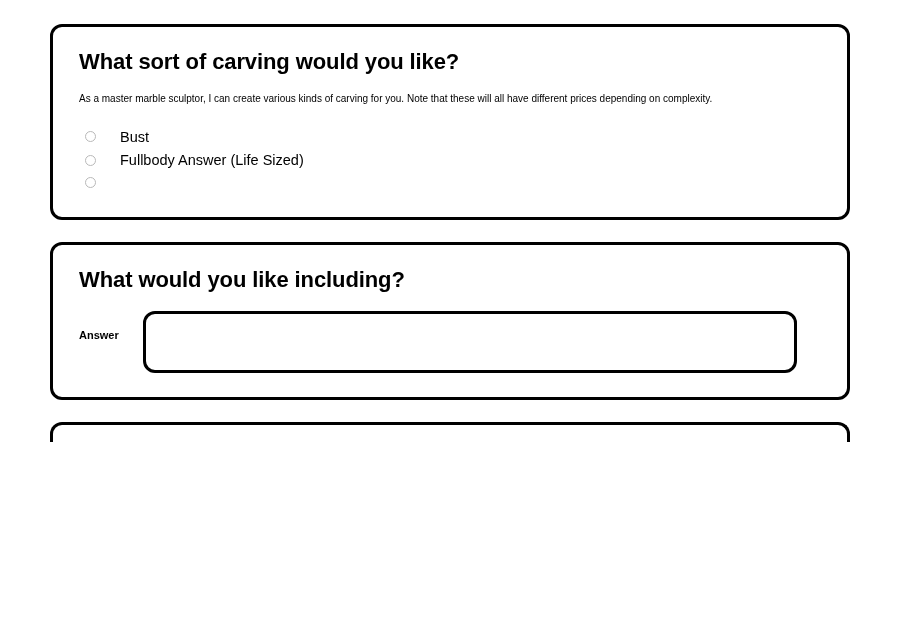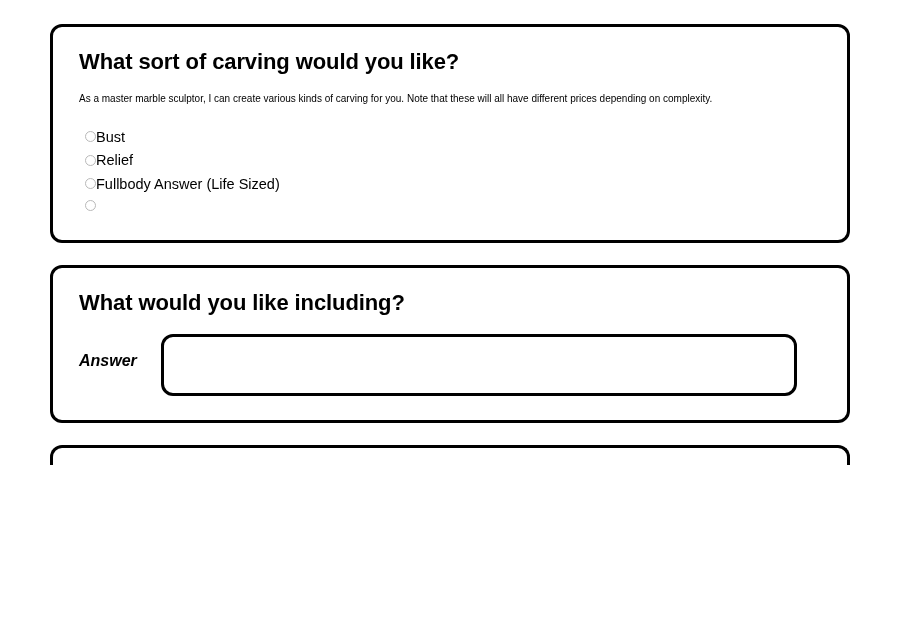--- a/index.html
+++ b/index.html
@@ -45,21 +45,21 @@
     max-width: 745px;
   }
 
   .options {
     display: block;
   }
 
   .option-row {
     display: flex;
     align-items: center;
-    gap: 0;
+    gap: 24px;
     padding: 4px 0 5px 6px;
     text-align: right;
   }
 
   .radio {
     width: 11px;
     height: 11px;
     border: 1px solid #b9b9b9;
     border-radius: 50%;
     background: #ffffff;
@@ -74,26 +74,25 @@
   }
 
   .answer-row {
     display: flex;
     align-items: flex-start;
     gap: 24px;
     margin-top: 6px;
   }
 
   .answer-label {
-    font-size: 16px;
+    font-size: 11px;
     font-weight: bold;
     color: #000000;
     padding-top: 18px;
     white-space: nowrap;
-    font-style: italic;
   }
 
   .answer-box {
     flex: 1;
     height: 62px;
     border: 3px solid #000000;
     border-radius: 12px;
     background: #ffffff;
     box-sizing: border-box;
     outline: none;
@@ -123,24 +122,20 @@
     <h2 class="card-title">What sort of carving would you like?</h2>
     <p class="card-desc">As a master marble sculptor, I can create various kinds of carving for you. Note that these will all have different prices depending on complexity.</p>
     <div class="options">
 
       <div class="option-row">
         <span class="radio"></span>
         <span class="option-label">Bust</span>
       </div>
 
 
-      <div class="option-row">
-        <span class="radio"></span>
-        <span class="option-label">Relief</span>
-      </div>
 
       <div class="option-row">
         <span class="radio"></span>
         <span class="option-label">Fullbody Answer (Life Sized)</span>
       </div>
 
       <div class="option-row">
         <span class="radio"></span>
       </div>
 

